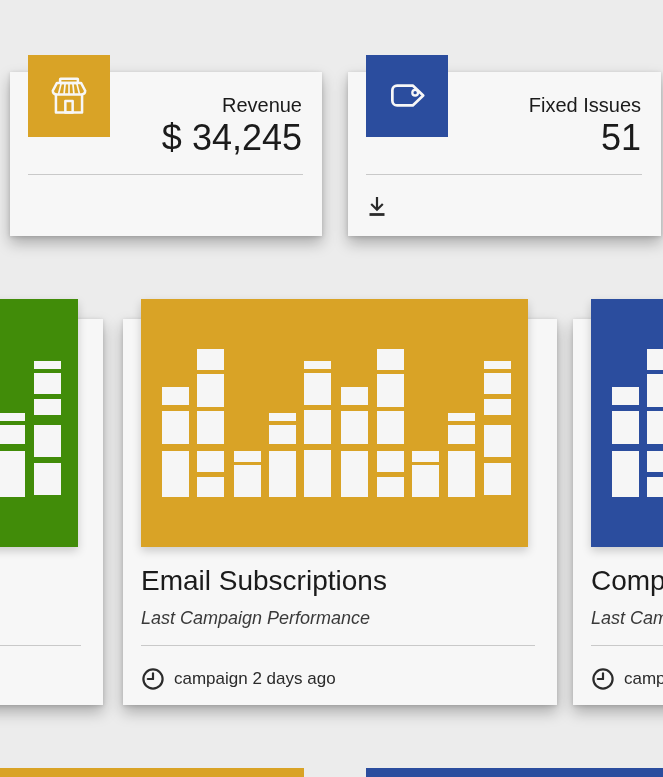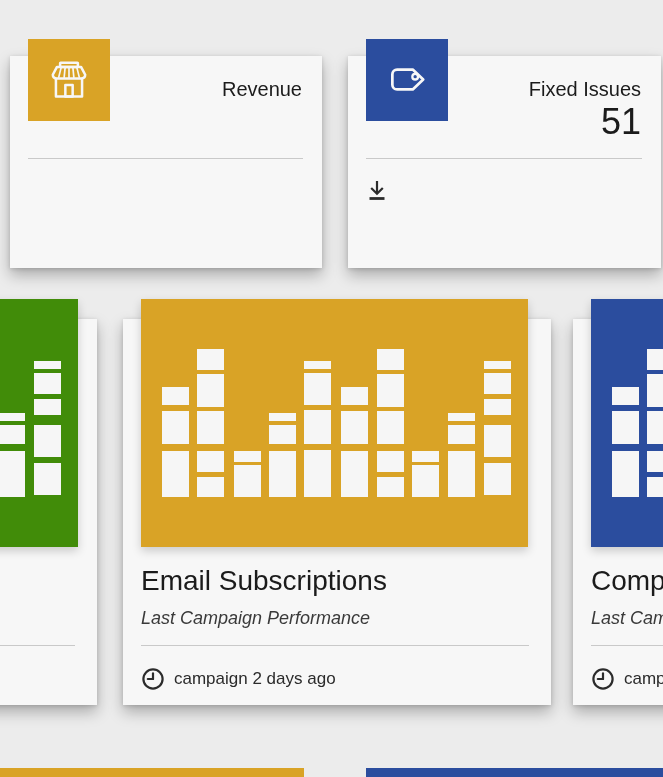--- a/index.html
+++ b/index.html
@@ -10,21 +10,21 @@
     position:relative;
     font-family:"Liberation Sans", sans-serif;
     -webkit-font-smoothing:antialiased;
   }
   .card {
     position:absolute;
     background:#F7F7F7;
     box-shadow:0 7px 14px rgba(0,0,0,0.28), 0 1px 4px rgba(0,0,0,0.14);
   }
   
-  .stat-card { top:56px; height:212px; }
+  .stat-card { top:72px; height:164px; }
   #revenue-card { left:10px;  width:312px; }
   #issues-card  { left:348px; width:313px; }
   .icon-square {
     position:absolute; top:-17px; left:18px;
     width:82px; height:82px;
     display:flex; align-items:center; justify-content:center;
   }
   .stat-label {
     position:absolute; top:21px; right:20px;
     font-size:20px; line-height:24px; color:#1B1B1B; white-space:nowrap;
@@ -35,21 +35,21 @@
   }
   .divider { position:absolute; left:18px; height:1px; background:#C9C9C9; }
   .stat-card .divider { top:102px; right:19px; }
   .footer-row {
     position:absolute; left:18px;
     display:flex; align-items:center; gap:9px;
     font-size:17px; color:#2B2B2B; white-space:nowrap;
   }
   .stat-card .footer-row { top:116px; height:36px; }
   
-  .chart-card { top:319px; width:428px; height:386px; }
+  .chart-card { top:319px; width:428px; height:386px;padding-left:6px; }
   #views-card { left:-327px; width:424px; }
   #email-card { left:123px; }
   #tasks-card { left:573px; }
   .chart-panel {
     position:absolute; top:-20px; left:18px;
     width:387px; height:248px;
     box-shadow:0 4px 9px rgba(0,0,0,0.18);
   }
   .bar-seg { position:absolute; }
   .chart-title {
@@ -79,20 +79,21 @@
       <path d="M14.5 10 L12 20" stroke-width="1.6"></path>
       <path d="M18.3 10 L17.3 20" stroke-width="1.6"></path>
       <path d="M22 10 L22 20" stroke-width="1.6"></path>
       <path d="M25.7 10 L26.7 20" stroke-width="1.6"></path>
       <path d="M29.5 10 L32 20" stroke-width="1.6"></path>
       <path d="M9.5 20.5 V37.8 H34.5 V20.5"></path>
       <rect x="18.5" y="26.8" width="7" height="11"></rect>
     </svg>
   </div>
   <div class="stat-label">Revenue</div>
+  <div class="stat-value">$ 34,245</div>
   <div class="divider"></div>
 </div>
 
 <div class="card stat-card" id="issues-card">
   <div class="icon-square" style="background-color: rgb(43, 77, 158);">
     <svg width="46" height="46" viewBox="0 0 44 44" fill="none" stroke="#F7F7F7" stroke-width="2.6" stroke-linejoin="round">
       <path d="M8 16.5 A4.5 4.5 0 0 1 12.5 12 H27.5 L37.5 21.5 L27.5 31 H12.5 A4.5 4.5 0 0 1 8 26.5 Z"></path>
       <circle cx="29.8" cy="18.8" r="2.7" stroke-width="2.2"></circle>
     </svg>
   </div>

